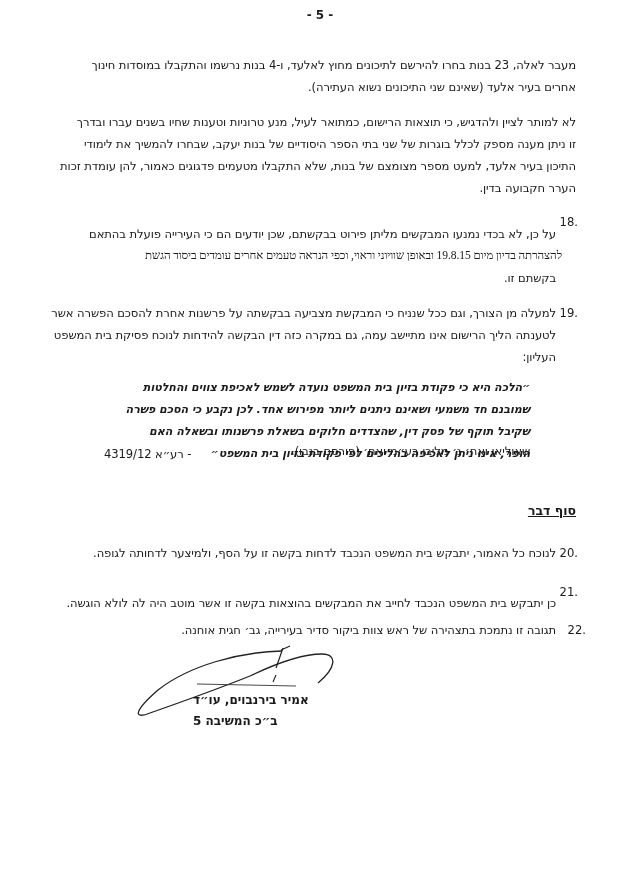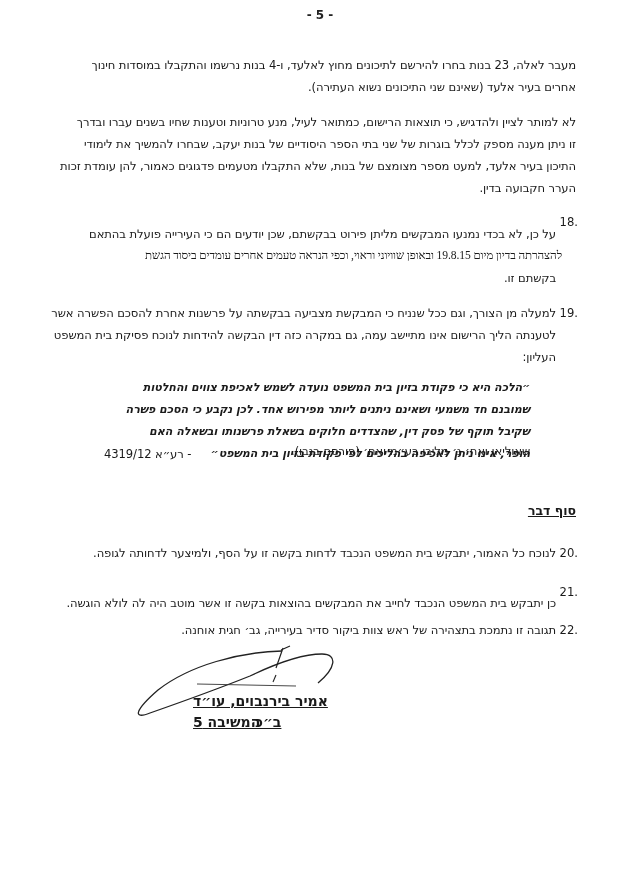--- a/index.html
+++ b/index.html
@@ -15,21 +15,21 @@
     .line {
       position: absolute; direction: rtl; white-space: nowrap;
       font-size: 11.6px; line-height: 14px; letter-spacing: -0.1px;
     }
     .num { position: absolute; direction: ltr; font-size: 11.6px; line-height: 14px; }
     .quote { font-style: italic; font-weight: bold; font-size: 11.2px; }
     .heading {
       position: absolute; top: 503px; right: 64px; direction: rtl;
       font-weight: bold; font-size: 12.5px; text-decoration: underline;
     }
-    .sig { position: absolute; direction: rtl; font-weight: bold; font-size: 14px; white-space: nowrap; text-decoration: underline; }
+    .sig { position: absolute; direction: rtl; font-weight: bold; font-size: 12px; white-space: nowrap; }
     svg.signature { position: absolute; left: 0; top: 0; }
   </style>
 </head>
 <body>
 
 <div class="page-num">- 5 -</div>
 
 <div>
   <div class="line" style="top:58px; right:64px;">מעבר לאלה, 23 בנות בחרו להירשם לתיכונים מחוץ לאלעד, ו-4 בנות נרשמו והתקבלו במוסדות חינוך</div>
   <div class="line" style="top:80px; right:64px;">אחרים בעיר אלעד (שאינם שני התיכונים נשוא העתירה).</div>
@@ -65,21 +65,21 @@
   <div class="line" style="top:444px; right:110px;">שאוליאן ואח׳ נ׳ מליבו בע״מ ואח׳ (פורסם בנבו).</div>
 </div>
 
 <div class="heading">סוף דבר</div>
 
 <div>
   <div class="num" style="top:546px; right:62px;">20.</div>
   <div class="line" style="top:546px; right:84px;">לנוכח כל האמור, יתבקש בית המשפט הנכבד לדחות בקשה זו על הסף, ולמיצער לדחותה לגופה.</div>
   <div class="num" style="top:585px; right:62px;">21.</div>
   <div class="line" style="top:585px; right:84px;margin-top:11px;">כן יתבקש בית המשפט הנכבד לחייב את המבקשים בהוצאות בקשה זו אשר מוטב היה לה לולא הוגשה.</div>
-  <div class="num" style="top:623px; right:62px;">22.</div>
+  <div class="num" style="top:623px; right:54px;">22.</div>
   <div class="line" style="top:623px; right:84px;">תגובה זו נתמכת בתצהירה של ראש צוות ביקור סדיר בעירייה, גב׳ חגית אוחנה.</div>
 </div>
 
 <svg class="signature" width="640" height="884">
   <path d="M282,651 C240,652 190,665 158,690 C135,710 132,720 150,713 C170,706 215,690 250,676 C275,664 300,654 322,654 C338,654 336,668 318,683" fill="none" stroke="#222" stroke-width="1.3"></path>
   <path d="M283,648 L276,668 M281,650 L290,646" fill="none" stroke="#222" stroke-width="1.2"></path>
   <path d="M276,675 L273,682" fill="none" stroke="#222" stroke-width="1.1"></path>
   <line x1="197" y1="684" x2="296" y2="686" stroke="#333" stroke-width="0.9"></line>
 </svg>
 <div class="sig" style="top:693px; left:193px;">אמיר בירנבוים, עו״ד</div>

